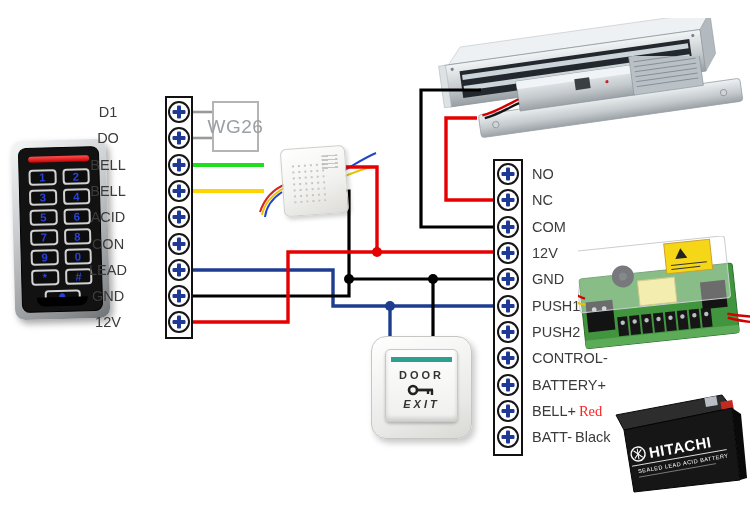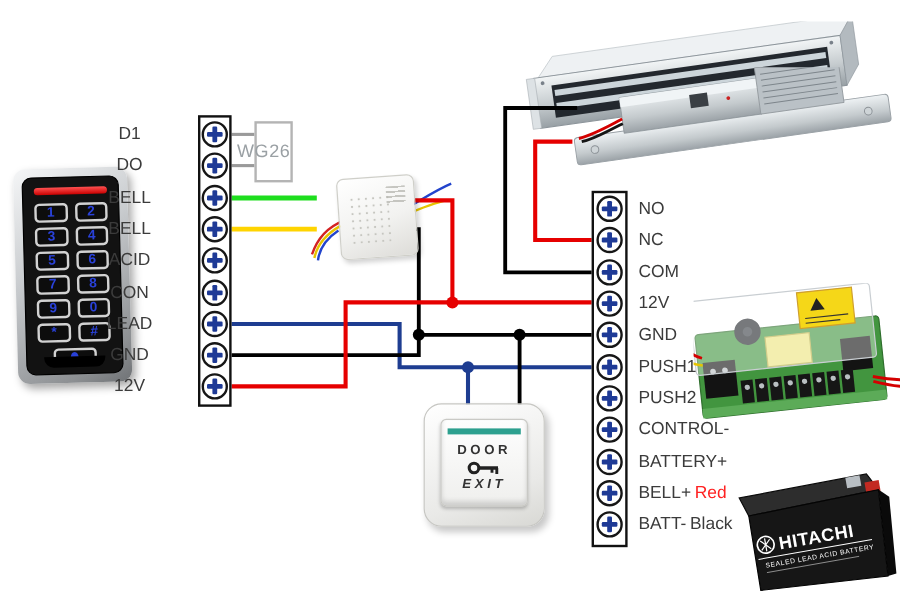--- a/index.html
+++ b/index.html
@@ -12,27 +12,27 @@
          background:#fff;box-sizing:border-box;z-index:4;}
   .screw::before,.screw::after{content:"";position:absolute;background:#1e3a96;left:50%;top:50%;
          transform:translate(-50%,-50%);border-radius:1px;}
   .screw::before{width:13px;height:4px;}
   .screw::after{width:4px;height:13px;}
   .lrow,.rrow{position:absolute;height:22px;z-index:4;}
   .lbl{position:absolute;font-size:14.5px;color:#3b3b3b;line-height:22px;white-space:nowrap;}
   .llbl{left:58px;width:100px;text-align:center;}
   .rlbl{left:532px;text-align:left;}
   .sfx{margin-left:3px;}
-  .sfx-red{color:#ff2222;}
+  .sfx-red{color:#ff2222;font-family:Liberation Serif, serif;}
   .sfx-black{color:#3b3b3b;}
 
   
-  .wg26{position:absolute;left:212px;top:101px;width:32px;height:51px;border:2px solid #b4b4b4;
-        box-sizing:border-box;background:#fff;display:flex;align-items:center;justify-content:flex-end;
-        font-size:15px;color:#9aa0a4;z-index:3;letter-spacing:0.5px;}
+  .wg26{position:absolute;left:212px;top:101px;width:47px;height:51px;border:2px solid #b4b4b4;
+        box-sizing:border-box;background:#fff;display:flex;align-items:center;justify-content:center;
+        font-size:19px;color:#9aa0a4;z-index:3;letter-spacing:0.5px;}
 
   
   .keypad{position:absolute;left:13px;top:140px;width:95px;height:179px;border-radius:10px;
           background:linear-gradient(145deg,#f5f6f7 0%,#c9cccf 40%,#8d9093 85%,#6f7275 100%);
           box-shadow:3px 4px 7px rgba(0,0,0,.35);z-index:3;transform:rotate(-1.5deg);}
   .keypad-inner{position:absolute;left:7px;top:7px;right:7px;bottom:7px;background:#121212;
           border-radius:8px;border:1px solid #000;}
   .kp-led{position:absolute;top:8px;left:12%;width:76%;height:6px;border-radius:3px;
           background:linear-gradient(#ff5050,#c90000);}
   .kp-keys{position:absolute;top:21px;left:9px;right:9px;display:grid;
@@ -48,21 +48,21 @@
   .doorbell{position:absolute;left:282px;top:147px;width:63px;height:66px;z-index:3;
         background:linear-gradient(160deg,#ffffff 0%,#f2f2f0 55%,#dddcd8 100%);
         border:1px solid #cfcfc9;border-radius:6px;transform:rotate(-4deg);
         box-shadow:2px 3px 4px rgba(0,0,0,.18);}
   .doorbell::before{content:"";position:absolute;left:8px;top:14px;width:34px;height:40px;
         background-image:radial-gradient(#c6c6c0 1px,transparent 1.2px);background-size:6px 6px;}
   .doorbell::after{content:"";position:absolute;right:7px;top:8px;width:16px;height:14px;
         background:repeating-linear-gradient(#b9b9b3 0 1.5px,transparent 1.5px 4px);opacity:.8;}
 
   
-  .exitbtn{position:absolute;left:353px;top:336px;width:99px;height:101px;z-index:3;
+  .exitbtn{position:absolute;left:371px;top:336px;width:99px;height:101px;z-index:3;
         background:linear-gradient(160deg,#ffffff,#e9e9e7 70%,#d8d8d4);
         border:1px solid #c6c6c2;border-radius:15px;box-shadow:3px 4px 6px rgba(0,0,0,.22);}
   .exit-face{position:absolute;left:13px;top:12px;right:13px;bottom:16px;border-radius:5px;
         background:linear-gradient(#fefefe,#efefed);border:1px solid #c9c9c5;
         box-shadow:inset 0 -3px 4px rgba(0,0,0,.14),0 2px 3px rgba(0,0,0,.22);
         display:flex;flex-direction:column;align-items:center;}
   .exit-bar{width:86%;height:5px;background:#2da08f;margin-top:7px;}
   .exit-line{font-size:11px;font-weight:700;color:#333;letter-spacing:3px;margin-top:7px;}
   .exit-key{margin-top:2px;}
 

